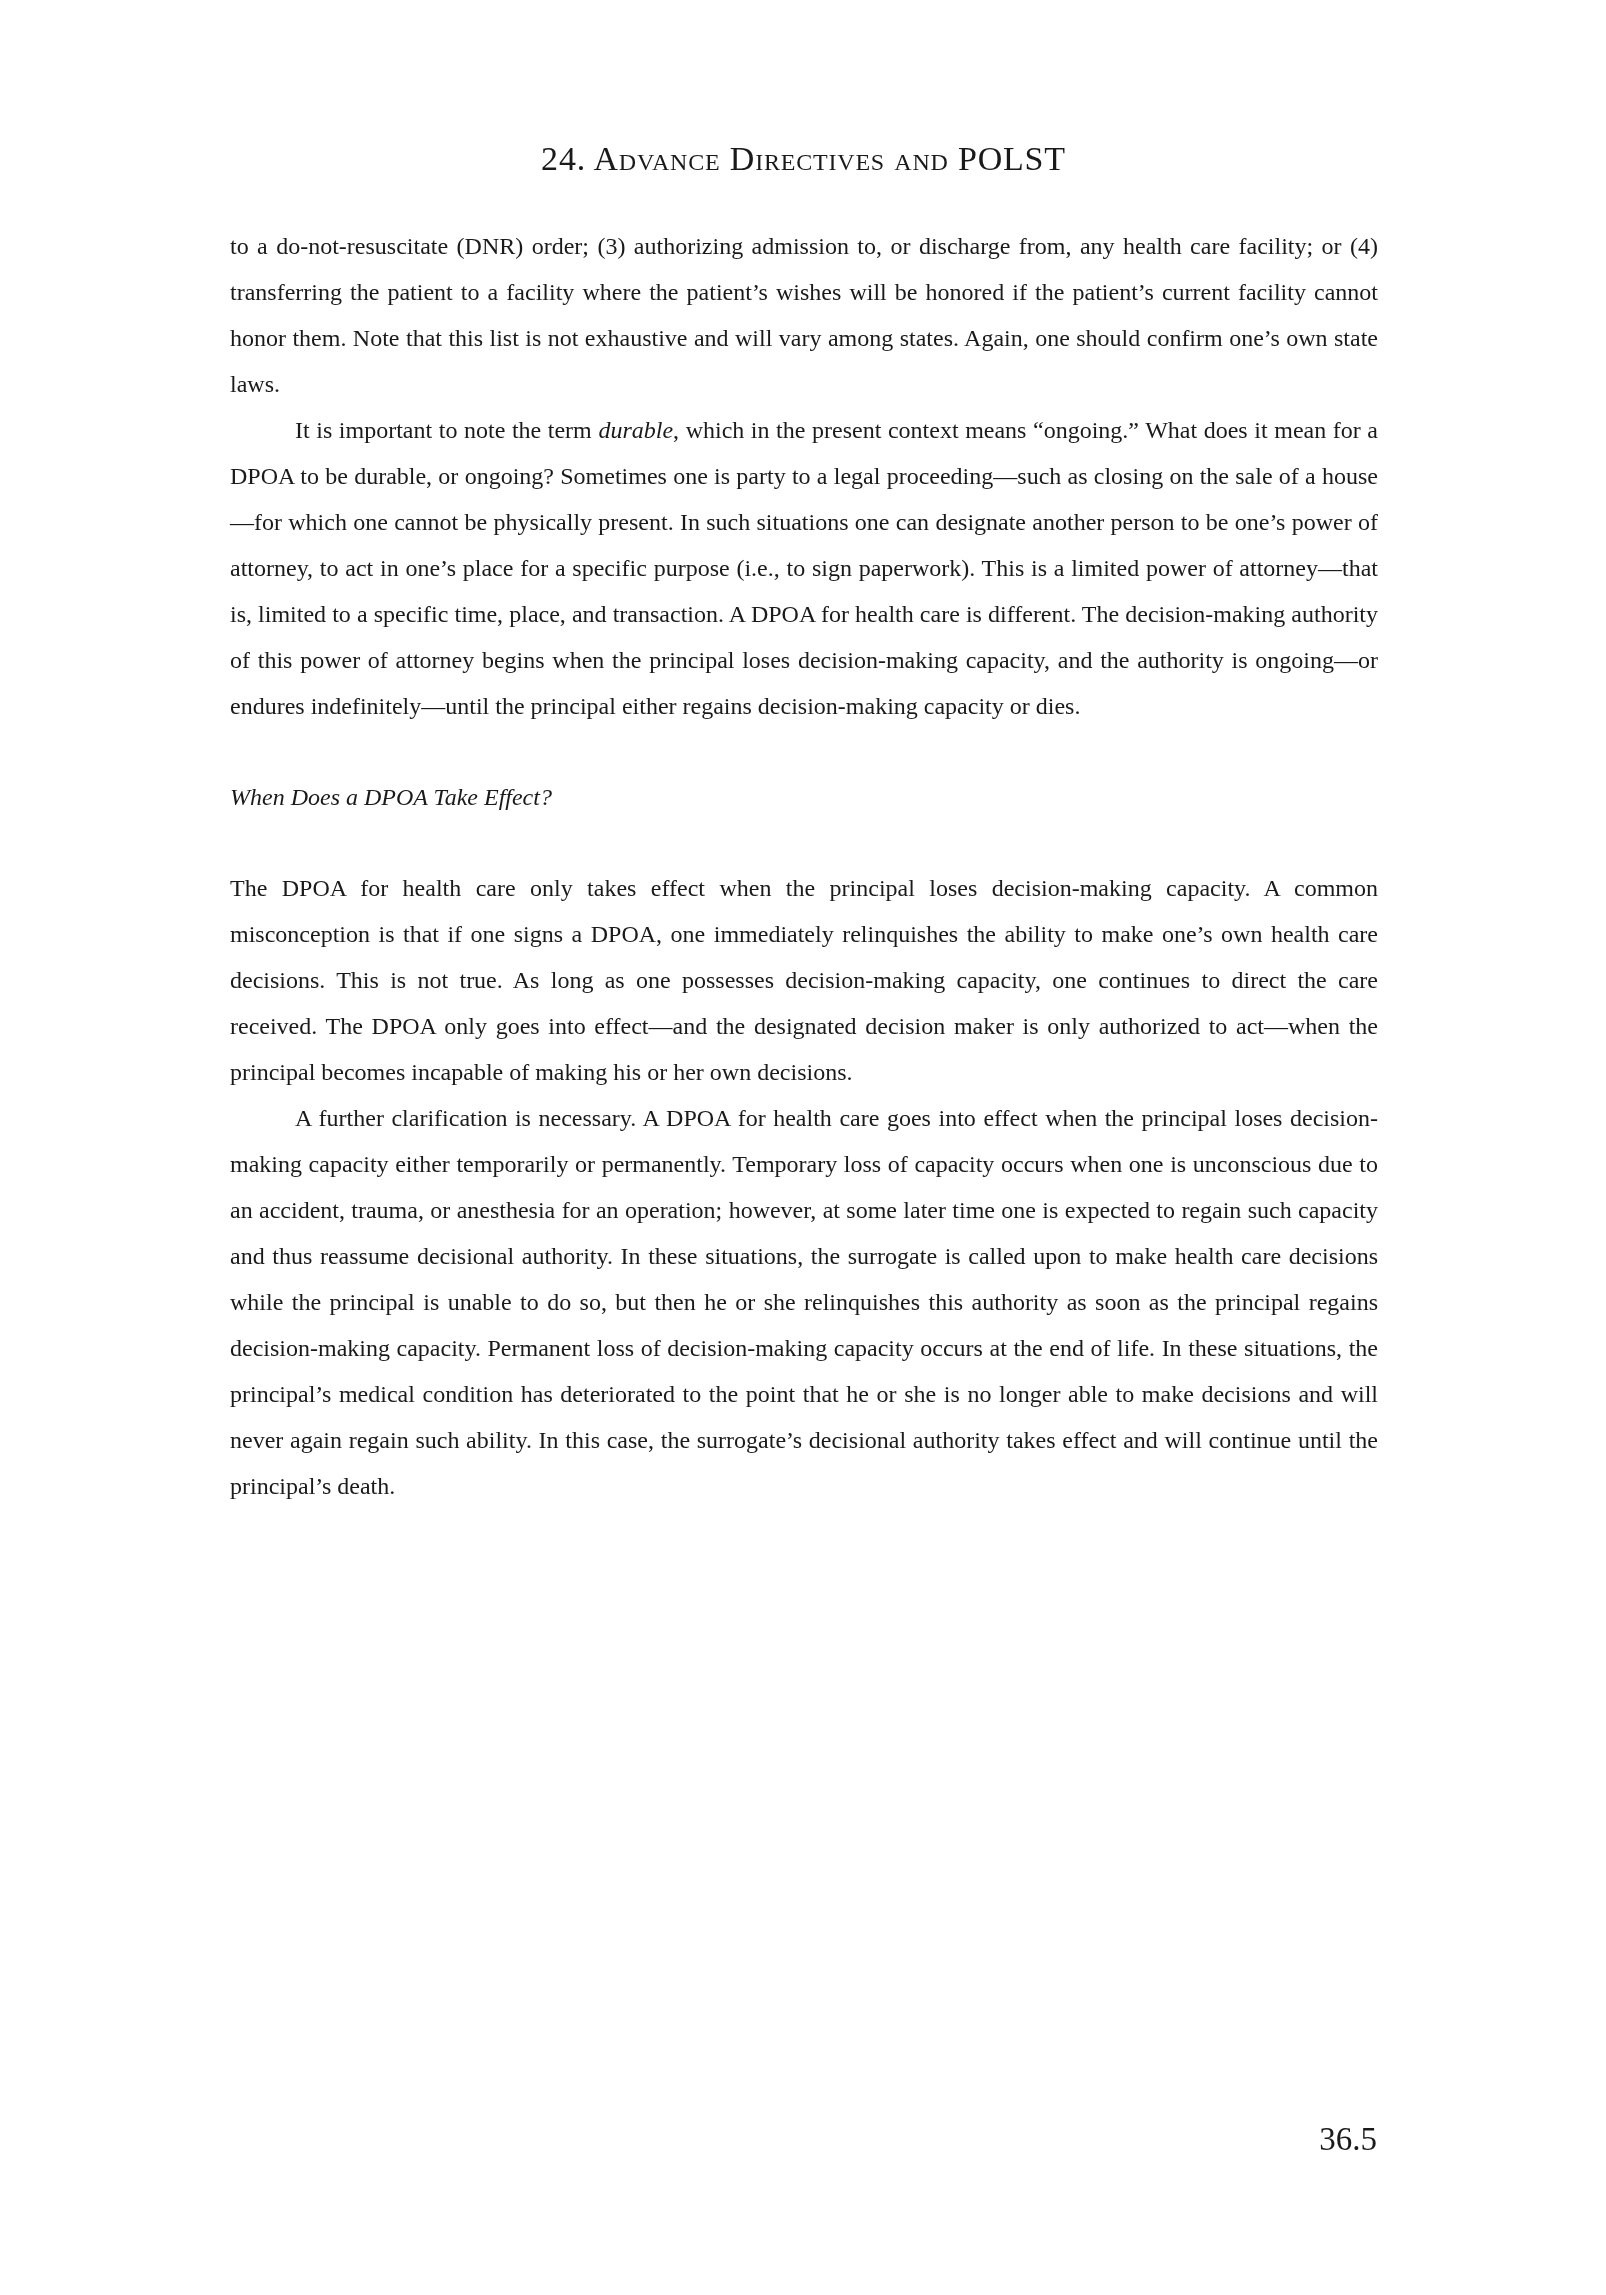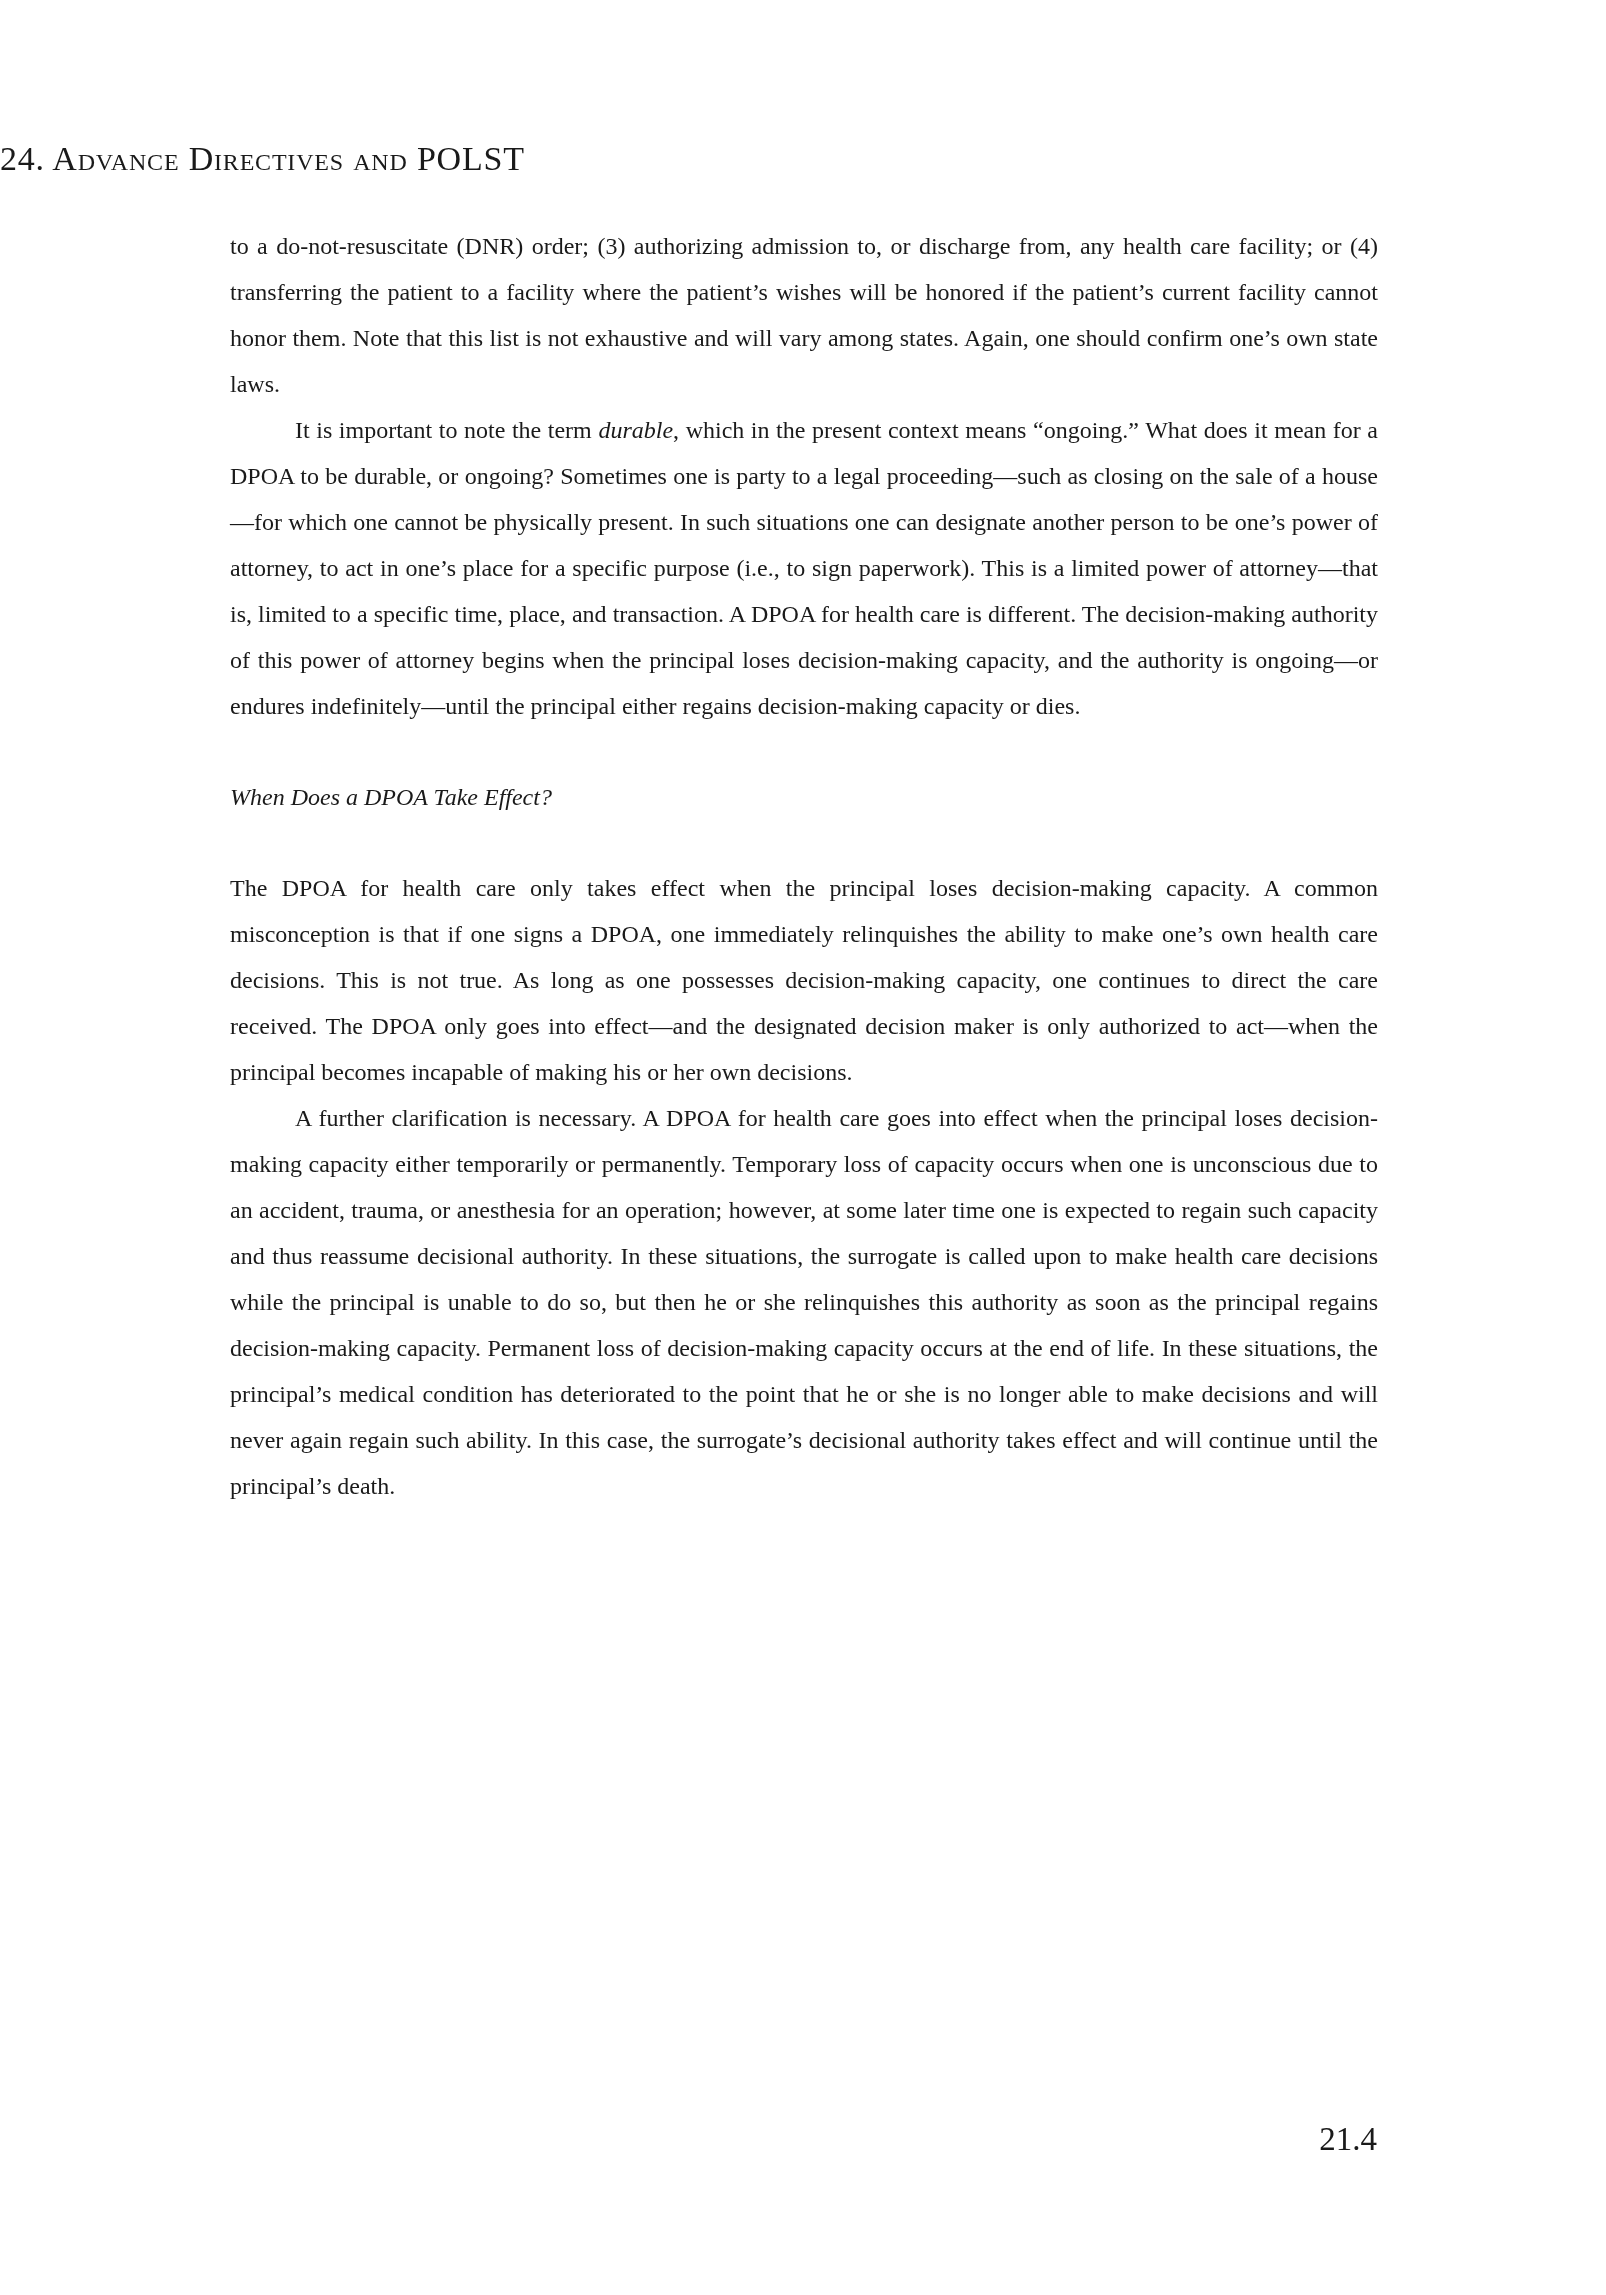--- a/index.html
+++ b/index.html
@@ -19,21 +19,21 @@
       position: absolute;
       left: 0; top: 0;
       width: 1607px;
       height: 2295px;
     }
     .running-head {
       position: absolute;
       top: 136px;
       left: 0;
       width: 1607px;
-      text-align: left;
+      text-align: center;
       font-size: 34px;
       letter-spacing: 0.8px;
       font-variant: small-caps;
       line-height: 46px;
     }
     .body-text {
       position: absolute;
       left: 230px;
       top: 223px;
       width: 1148px;
@@ -79,16 +79,16 @@
     <p class="indent"><span>It is important to note the term </span><em>durable</em><span>, which in the present context means “ongoing.” What does it mean for a DPOA to be durable, or ongoing? Sometimes one is party to a legal proceeding—such as closing on the sale of a house—for which one cannot be physically present. In such situations one can designate another person to be one’s power of attorney, to act in one’s place for a specific purpose (i.e., to sign paperwork). This is a limited power of attorney—that is, limited to a specific time, place, and transaction. A DPOA for health care is different. The decision-making authority of this power of attorney begins when the principal loses decision-making capacity, and the authority is ongoing—or endures indefinitely—until the principal either regains decision-making capacity or dies.</span></p>
 
     <p class="section-heading">When Does a DPOA Take Effect?</p>
 
     <p>The DPOA for health care only takes effect when the principal loses decision-making capacity. A common misconception is that if one signs a DPOA, one immediately relinquishes the ability to make one’s own health care decisions. This is not true. As long as one possesses decision-making capacity, one continues to direct the care received. The DPOA only goes into effect—and the designated decision maker is only authorized to act—when the principal becomes incapable of making his or her own decisions.</p>
 
     <p class="indent">A further clarification is necessary. A DPOA for health care goes into effect when the principal loses decision-making capacity either temporarily or permanently. Temporary loss of capacity occurs when one is unconscious due to an accident, trauma, or anesthesia for an operation; however, at some later time one is expected to regain such capacity and thus reassume decisional authority. In these situations, the surrogate is called upon to make health care decisions while the principal is unable to do so, but then he or she relinquishes this authority as soon as the principal regains decision-making capacity. Permanent loss of decision-making capacity occurs at the end of life. In these situations, the principal’s medical condition has deteriorated to the point that he or she is no longer able to make decisions and will never again regain such ability. In this case, the surrogate’s decisional authority takes effect and will continue until the principal’s death.</p>
 
   </div>
 
-  <div class="page-number">21.4</div>
+  <div class="page-number">36.5</div>
 
 </div>
 
 
 </body></html>

